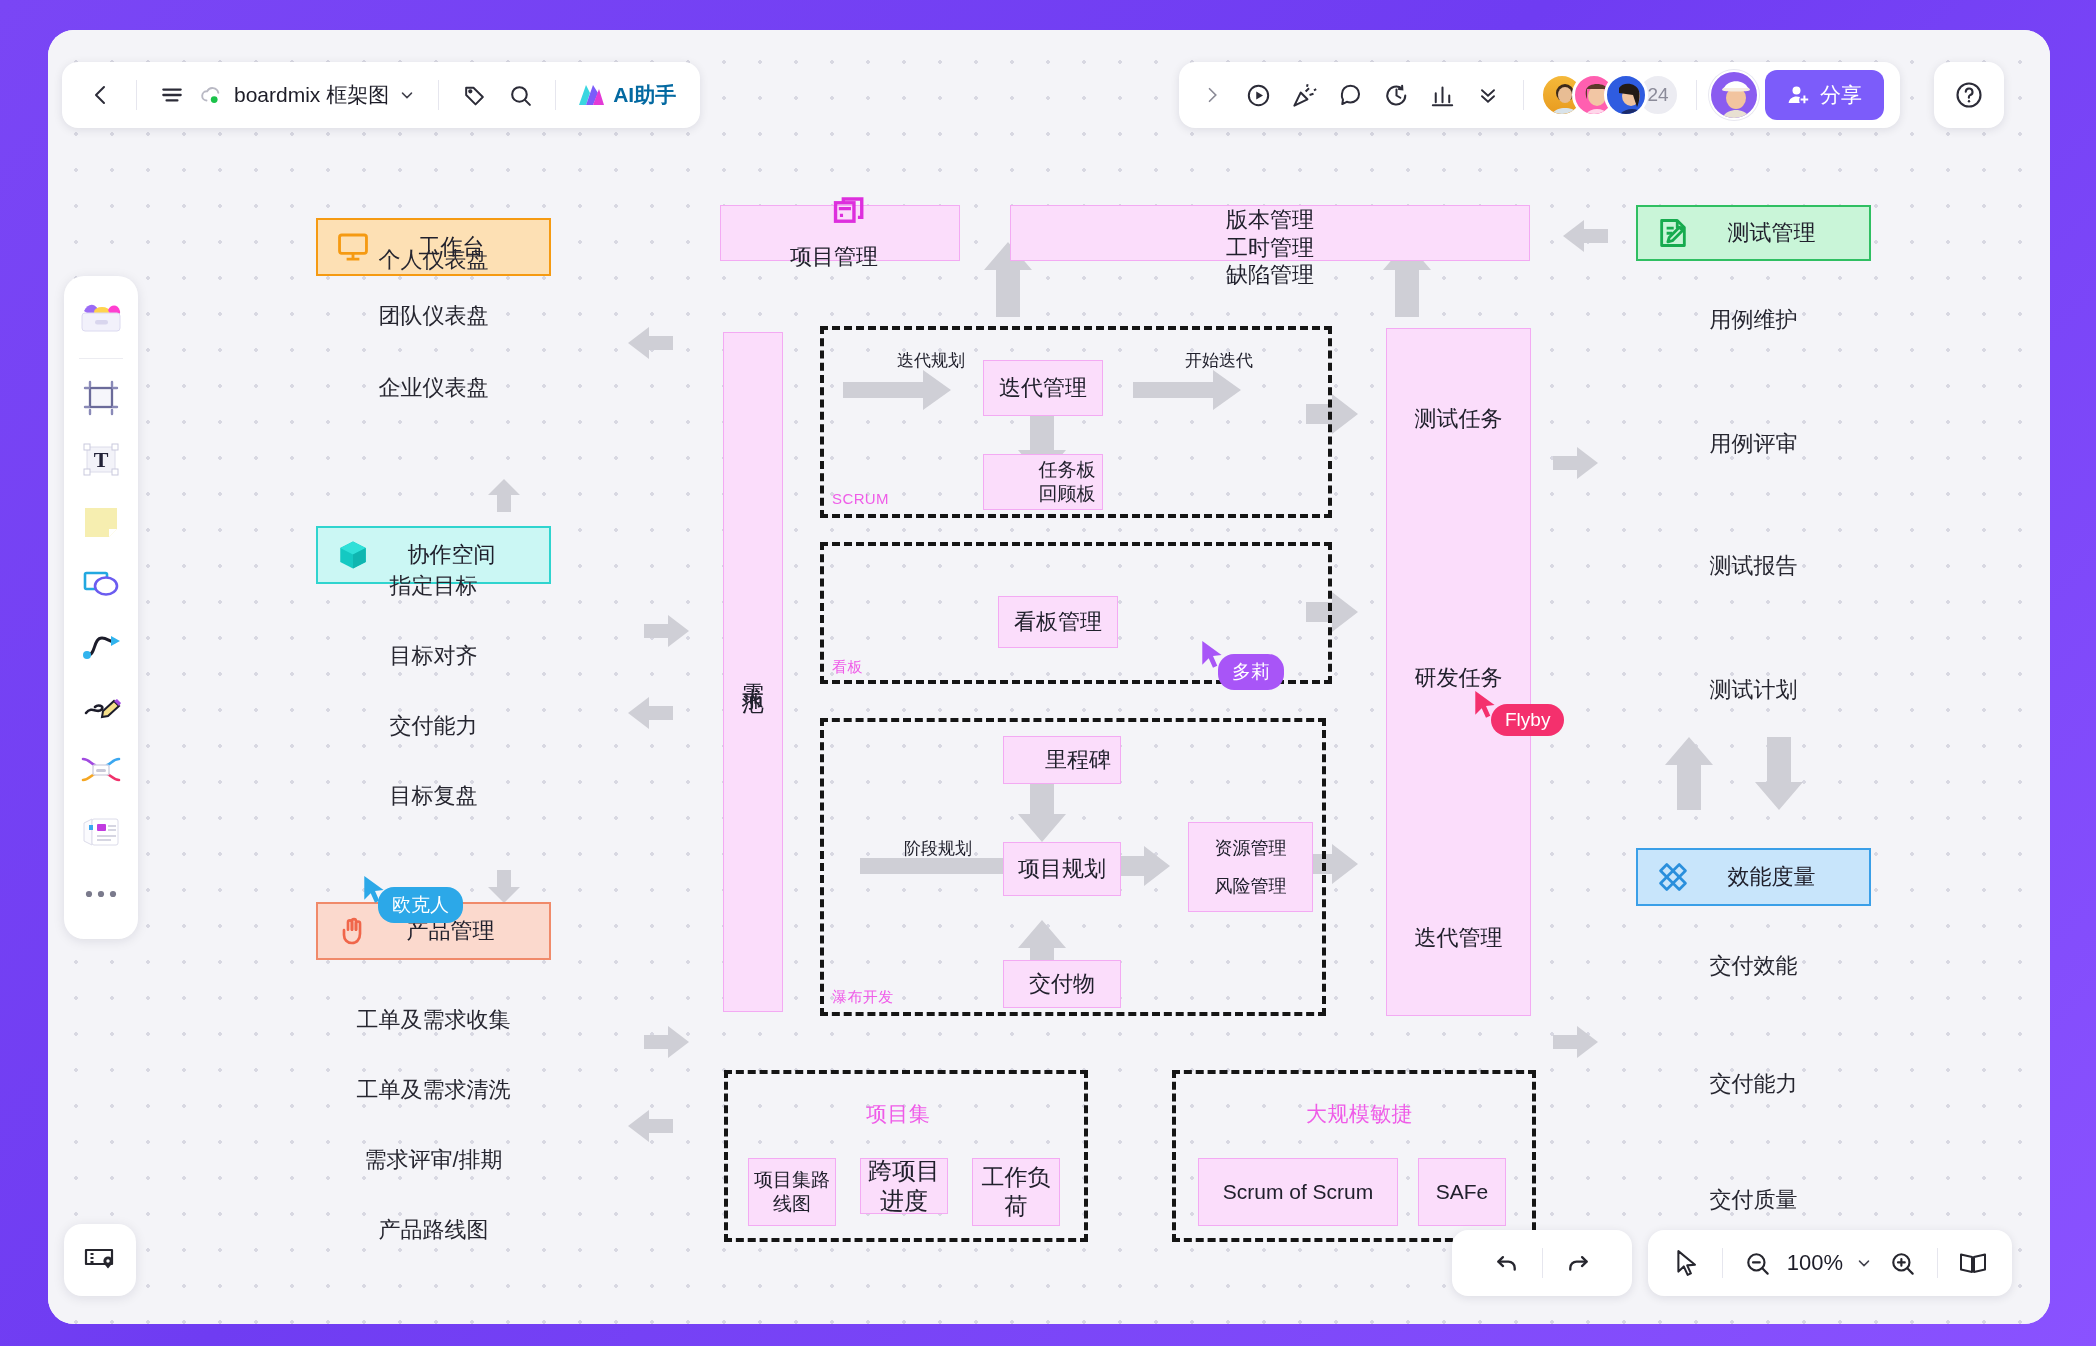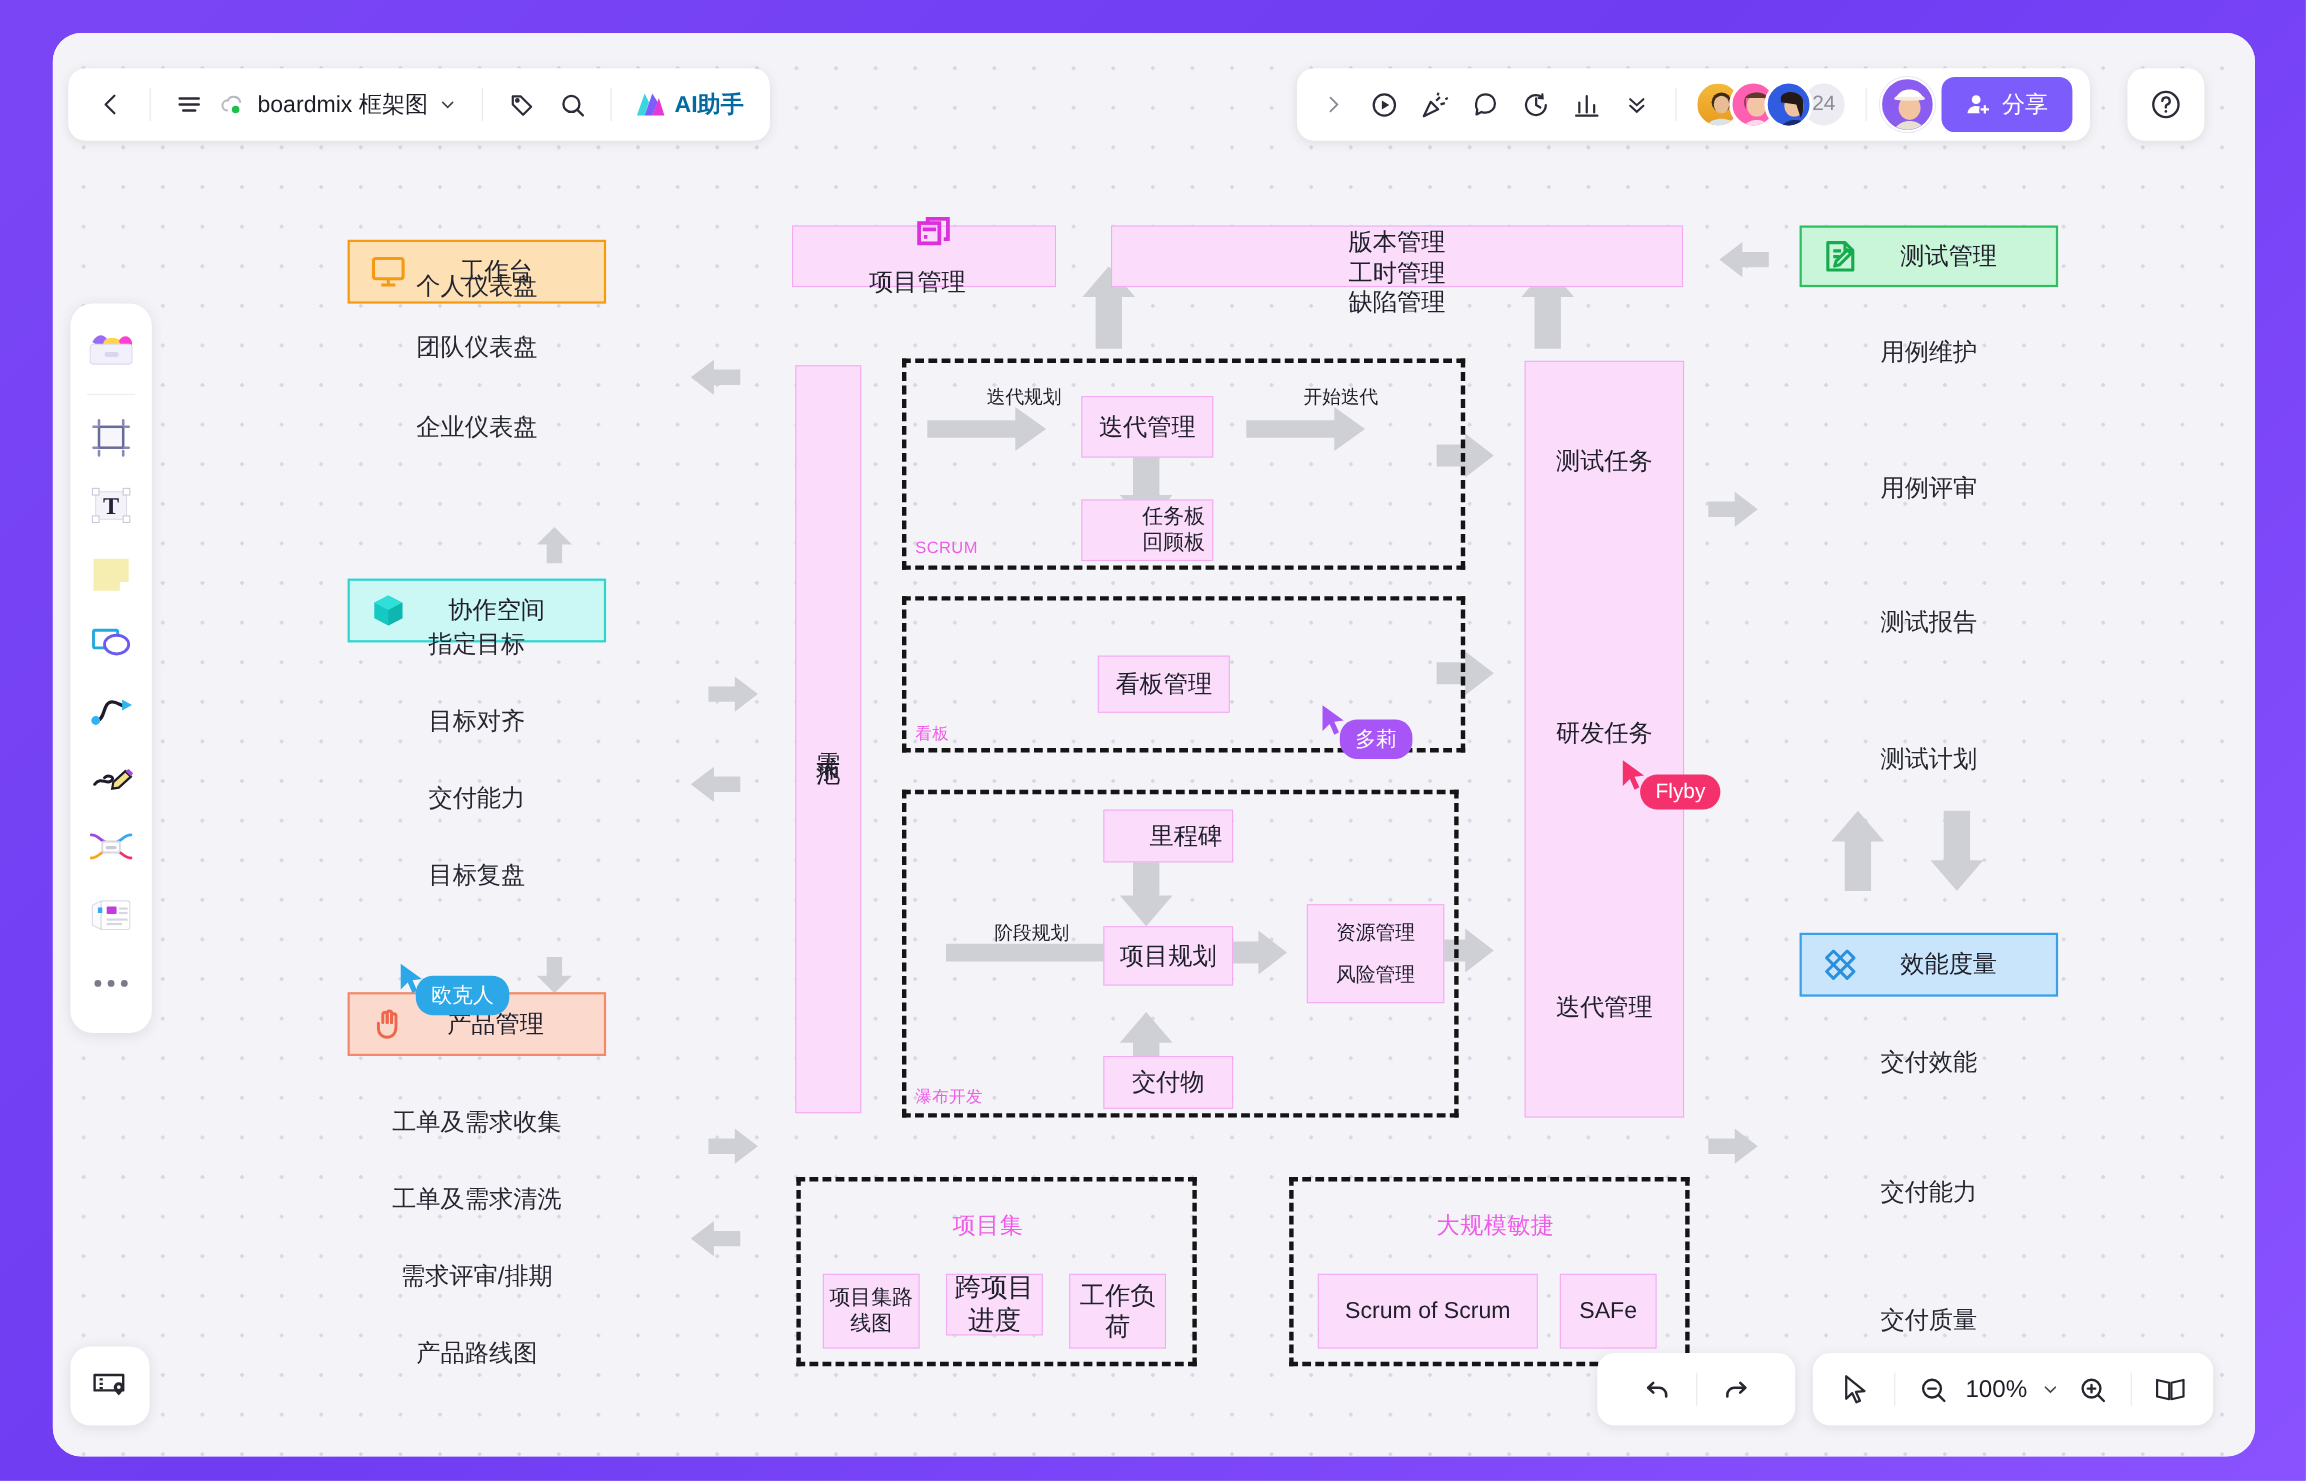--- a/index.html
+++ b/index.html
@@ -256,21 +256,21 @@
      <span>交付物</span>
         </div>
    <div class="node" style="left:825px;top:806px;width:130px;height:26px;font-size:17px;">
      <span>阶段规划</span>
         </div>
    <div class="node pinkbox" style="left:1140px;top:792px;width:125px;height:90px;flex-direction:column;gap:16px;font-size:18px;">
      <span>资源管理</span>
      <span>风险管理</span>
    </div>
 
-   <div class="node pinkbox" style="left:1338px;top:298px;width:145px;height:688px;flex-direction:column;justify-content:space-between;padding:76px 0 86px;">
+   <div class="node pinkbox" style="left:1338px;top:298px;width:145px;height:688px;flex-direction:column;justify-content:space-between;padding:76px 0 64px;">
      <span class="hdr">测试任务</span>
      <span class="hdr">研发任务</span>
      <span class="hdr">迭代管理</span>
    </div>
 
    <div class="dashbox" style="left:676px;top:1040px;width:364px;height:172px;"></div>
    <div class="grp-label" style="left:818px;top:1070px;font-size:21px;">项目集</div>
    <div class="node pinkbox" style="left:700px;top:1128px;width:88px;height:68px;font-size:19px;flex-direction:column;">
      <span>项目集路线图</span>
         </div>

